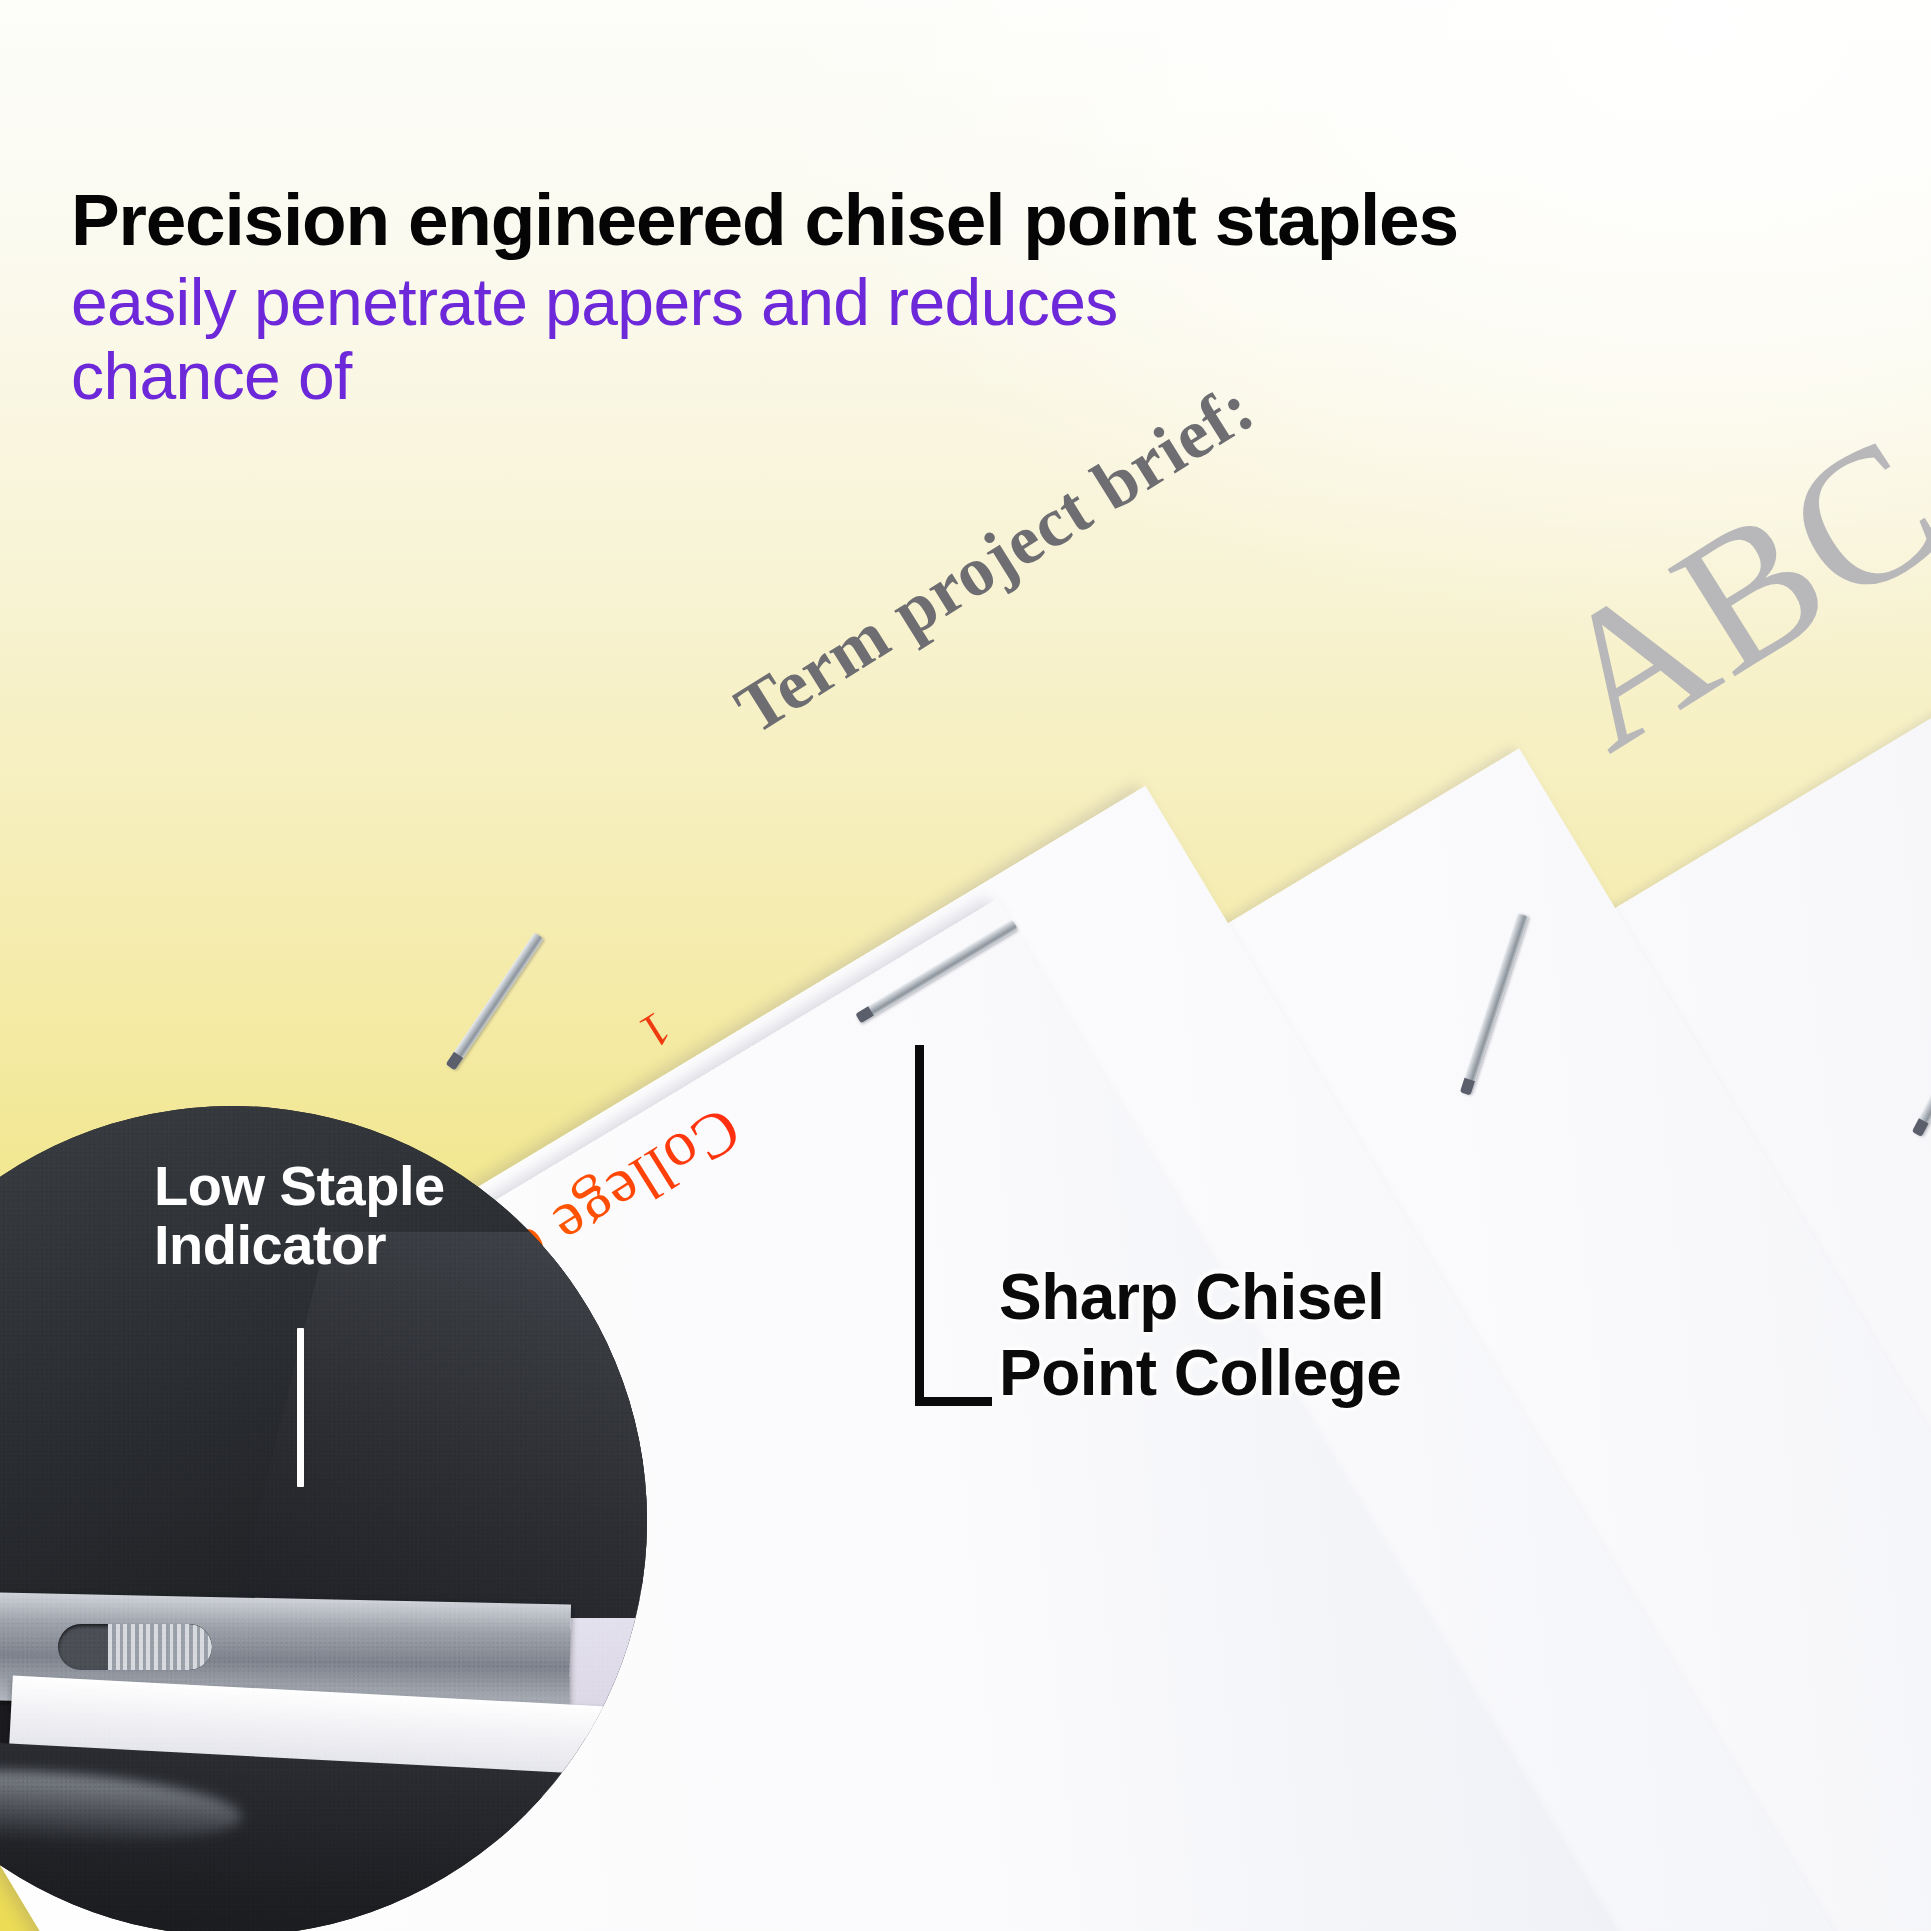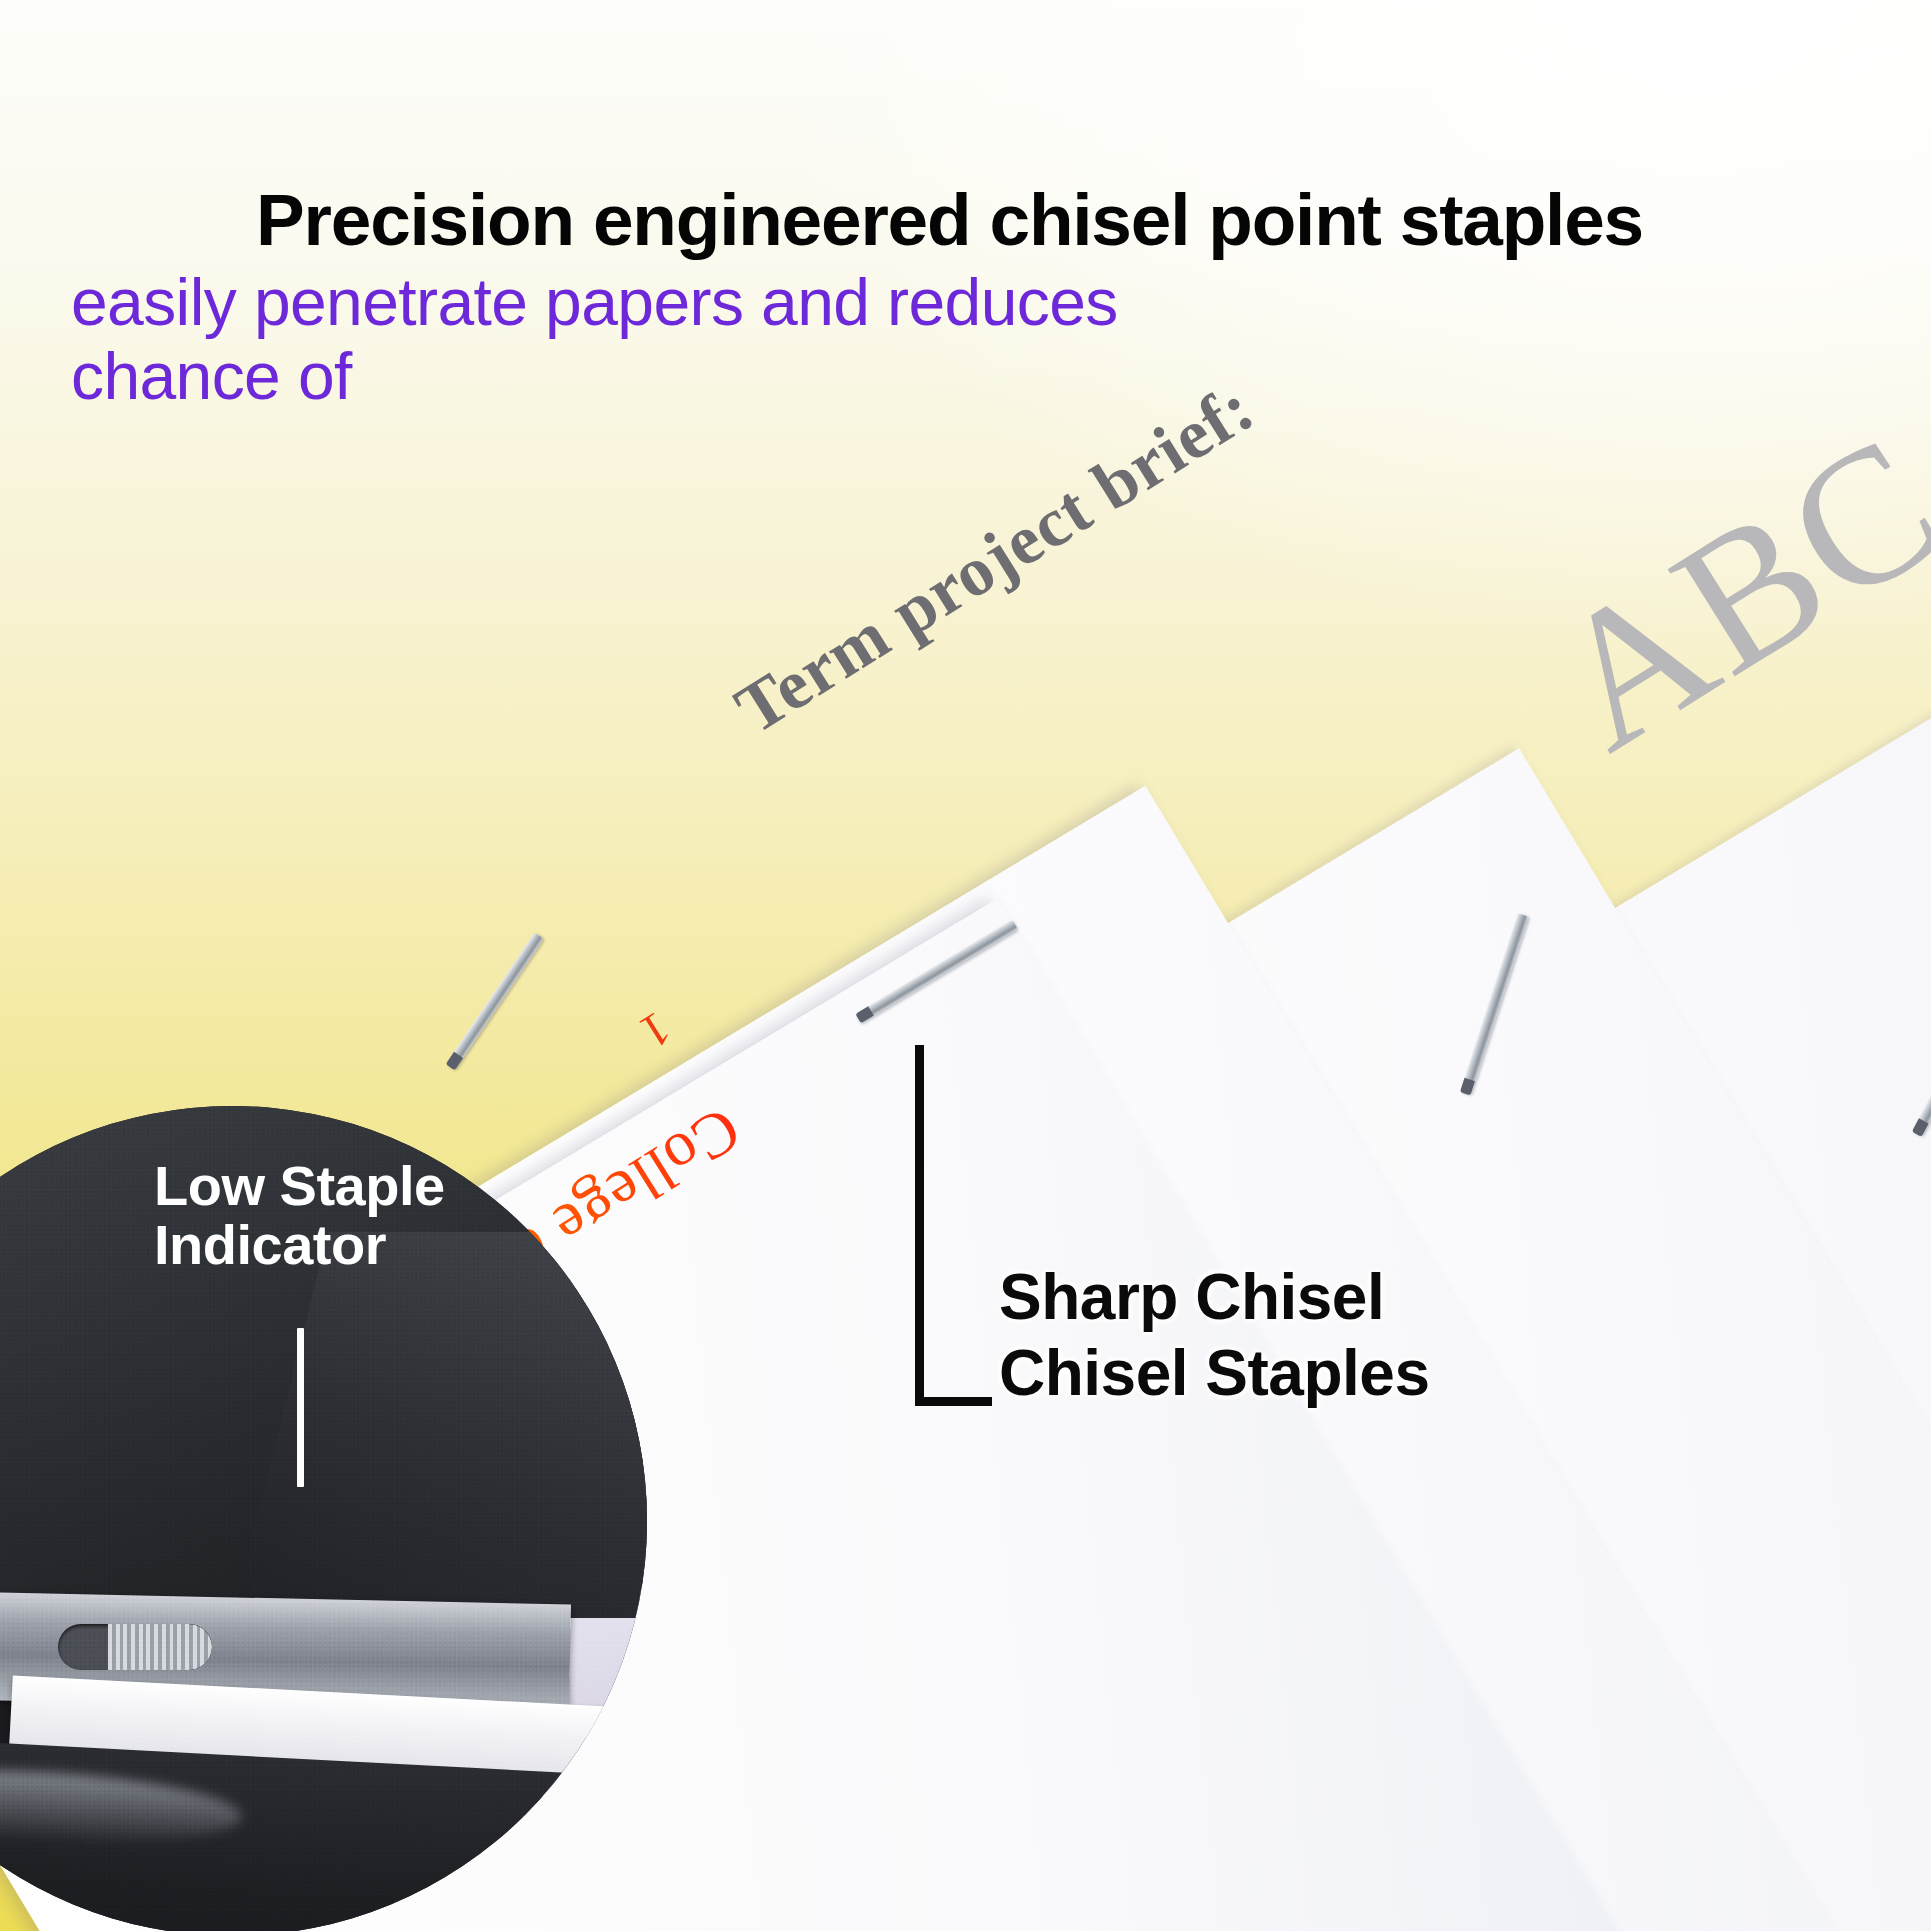--- a/index.html
+++ b/index.html
@@ -46,21 +46,20 @@
     width: 1757px;
   }
   .headline {
     font-size: 73px;
     font-weight: 700;
     line-height: 1.0;
     letter-spacing: -1.2px;
     color: #050505;
     margin: 0 0 9.7px 0;
     white-space: nowrap;
-    text-align: center;
   }
   .subhead {
     font-size: 66px;
     font-weight: 400;
     line-height: 1.12;
     letter-spacing: -0.6px;
     color: #6d28d9;
     margin: 0;
     max-width: 1236px;
   }
@@ -371,19 +370,19 @@
   </div>
 
   <div class="callout-low">
     <div class="line">Low Staple</div>
     <div class="line">Indicator</div>
   </div>
   <div class="leader-low"></div>
 
   <div class="callout-sharp">
     <div class="line">Sharp Chisel</div>
-    <div class="line">Chisel Staples</div>
+    <div class="line">Point College</div>
   </div>
   <div class="leader-sharp-v"></div>
   <div class="leader-sharp-h"></div>
 
 </div>
 
 
 </body></html>

